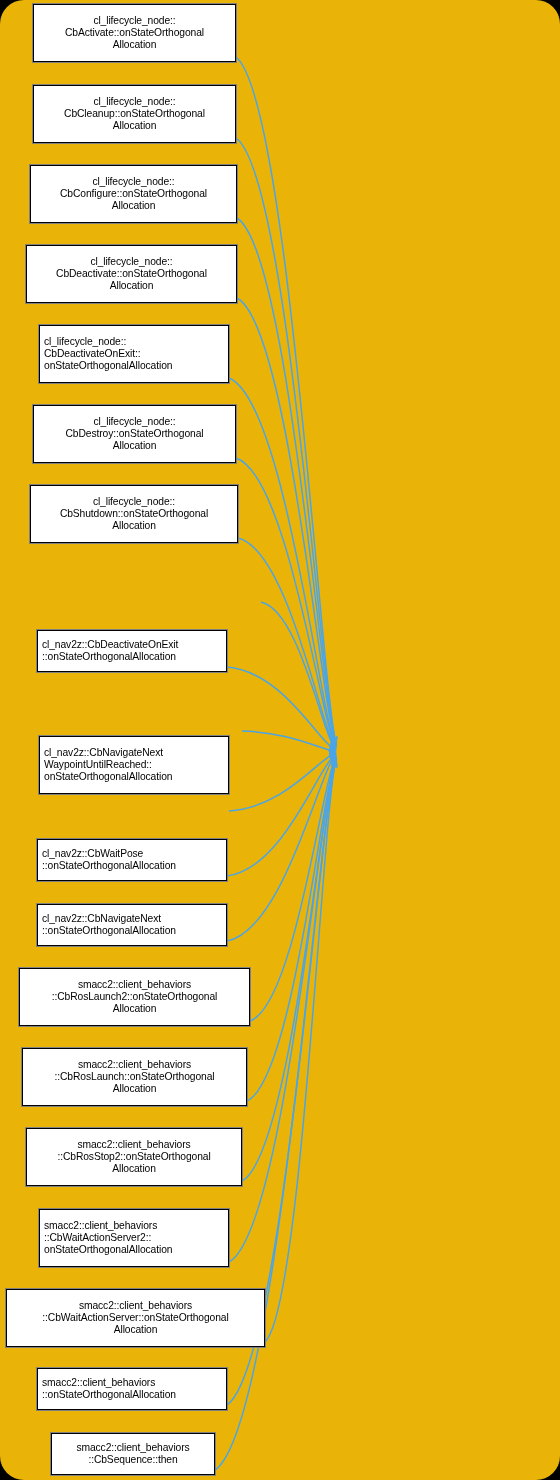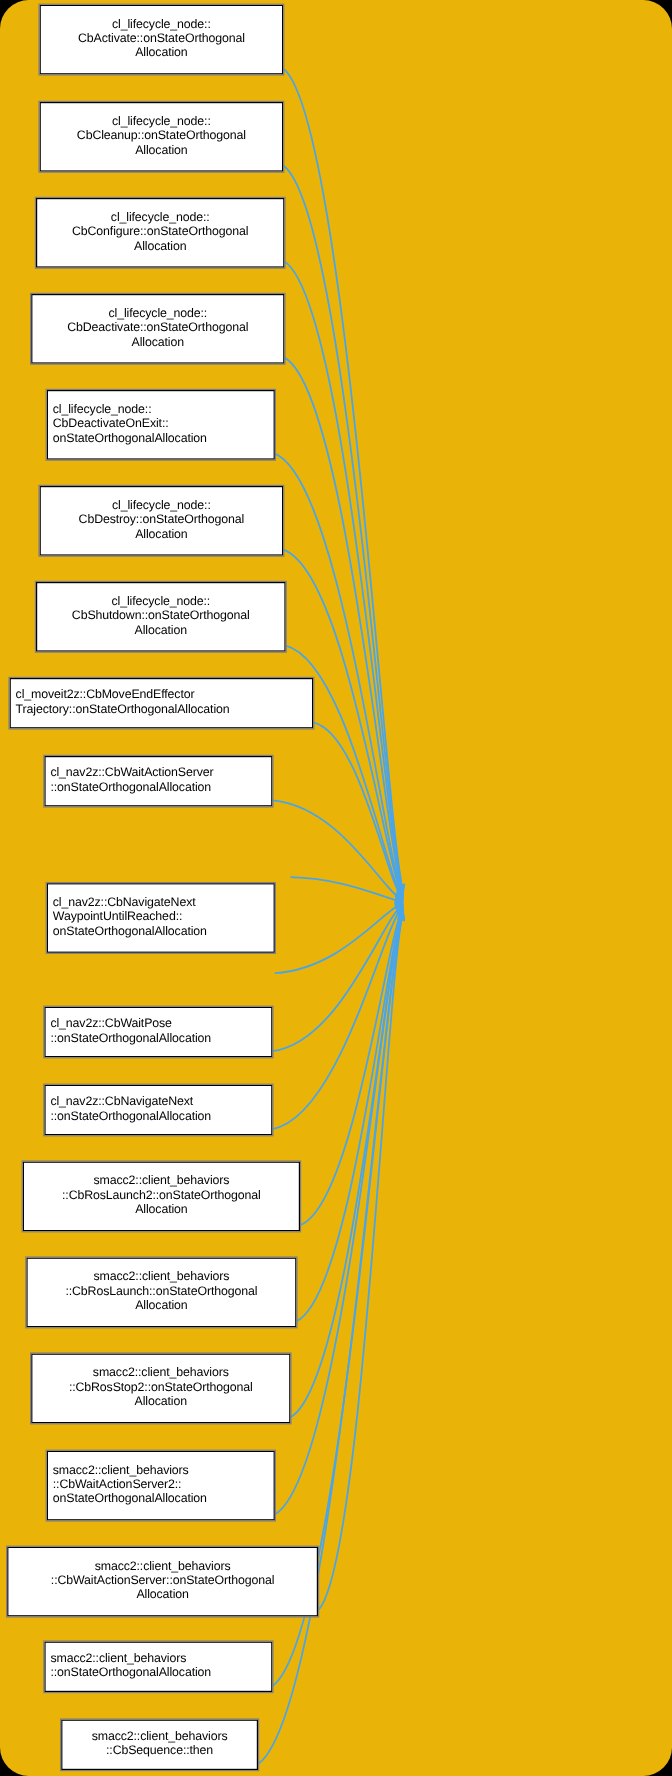--- a/index.html
+++ b/index.html
@@ -97,23 +97,21 @@
 Allocation</span></div>
     <div class="node lalign" style="left: 39px; top: 325px; width: 190px; height: 58px;"><span style="width: 100%;">cl_lifecycle_node::
 CbDeactivateOnExit::
 onStateOrthogonalAllocation</span></div>
     <div class="node" style="left: 33px; top: 405px; width: 203px; height: 58px;"><span style="width: 100%;">cl_lifecycle_node::
 CbDestroy::onStateOrthogonal
 Allocation</span></div>
     <div class="node" style="left: 30px; top: 485px; width: 208px; height: 58px;"><span style="width: 100%;">cl_lifecycle_node::
 CbShutdown::onStateOrthogonal
 Allocation</span></div>
-    <div class="node lalign" style="left: 8px; top: 565px; width: 253px; height: 42px;"><span style="width: 100%;">cl_moveit2z::CbMoveEndEffector
-Trajectory::onStateOrthogonalAllocation</span></div>
-    <div class="node lalign" style="left: 37px; top: 630px; width: 190px; height: 42px;"><span style="width: 100%;">cl_nav2z::CbWaitActionServer
+    <div class="node lalign" style="left: 37px; top: 630px; width: 190px; height: 42px;"><span style="width: 100%;">cl_nav2z::CbDeactivateOnExit
 ::onStateOrthogonalAllocation</span></div>
     <div class="node lalign" style="left: 39px; top: 736px; width: 190px; height: 58px;"><span style="width: 100%;">cl_nav2z::CbNavigateNext
 WaypointUntilReached::
 onStateOrthogonalAllocation</span></div>
     <div class="node lalign" style="left: 37px; top: 839px; width: 190px; height: 42px;"><span style="width: 100%;">cl_nav2z::CbWaitPose
 ::onStateOrthogonalAllocation</span></div>
     <div class="node lalign" style="left: 37px; top: 904px; width: 190px; height: 42px;"><span style="width: 100%;">cl_nav2z::CbNavigateNext
 ::onStateOrthogonalAllocation</span></div>
     <div class="node" style="left: 19px; top: 968px; width: 231px; height: 58px;"><span style="width: 100%;">smacc2::client_behaviors
 ::CbRosLaunch2::onStateOrthogonal

